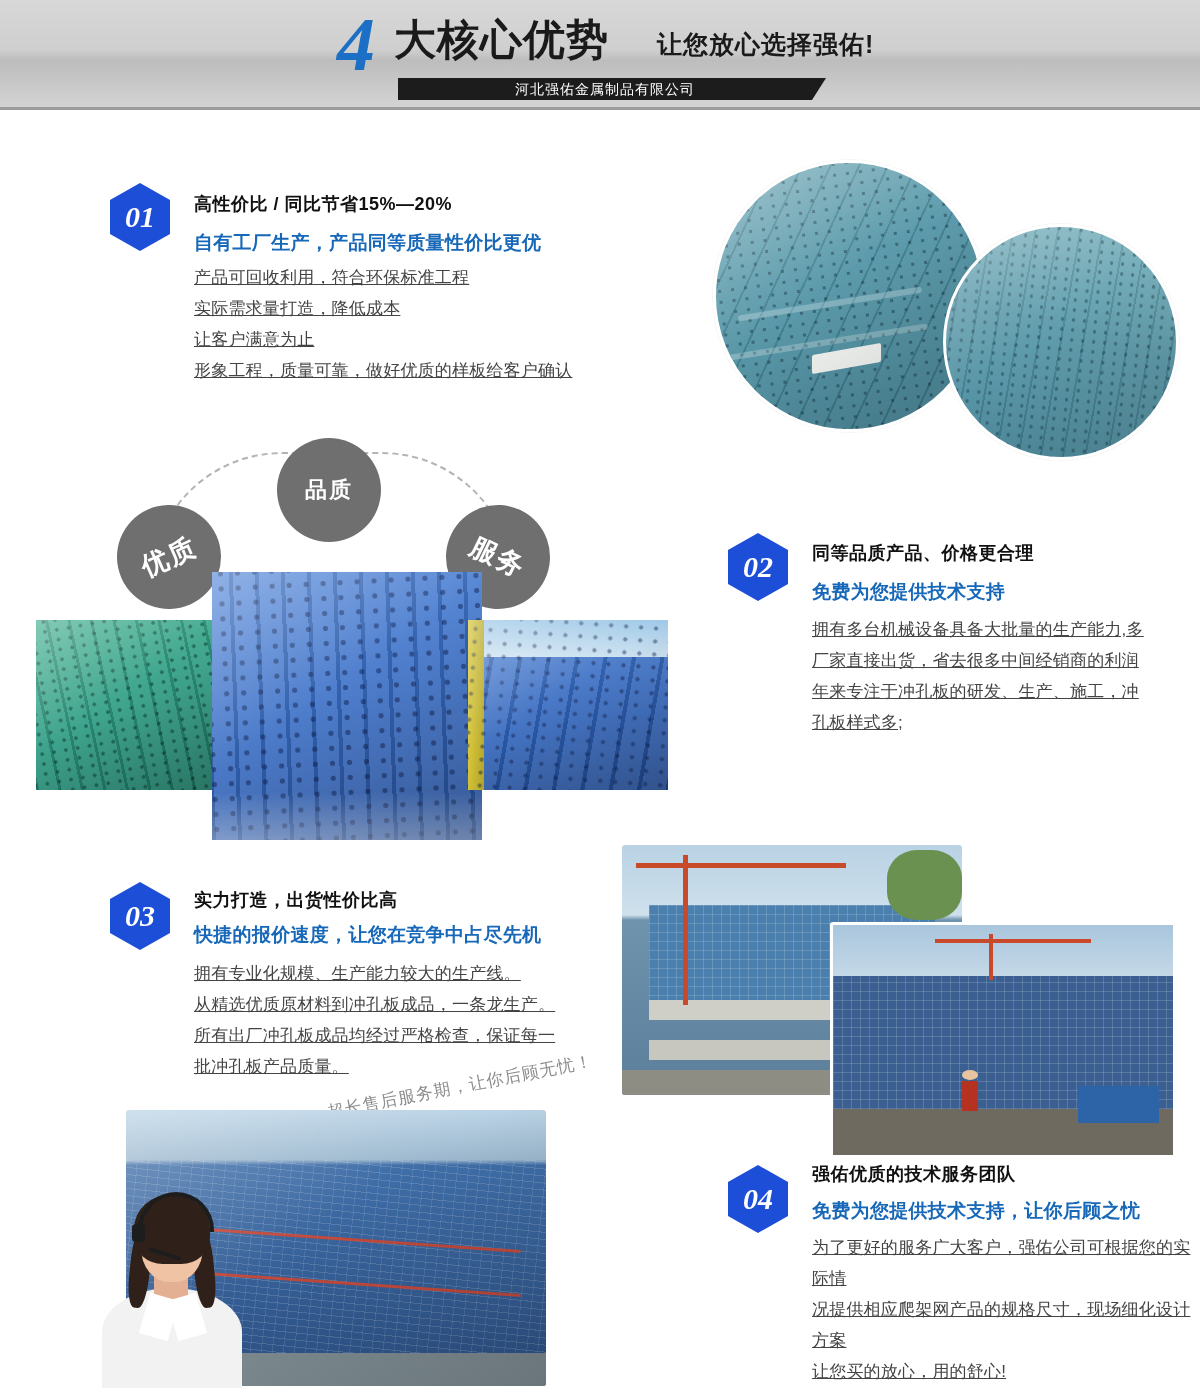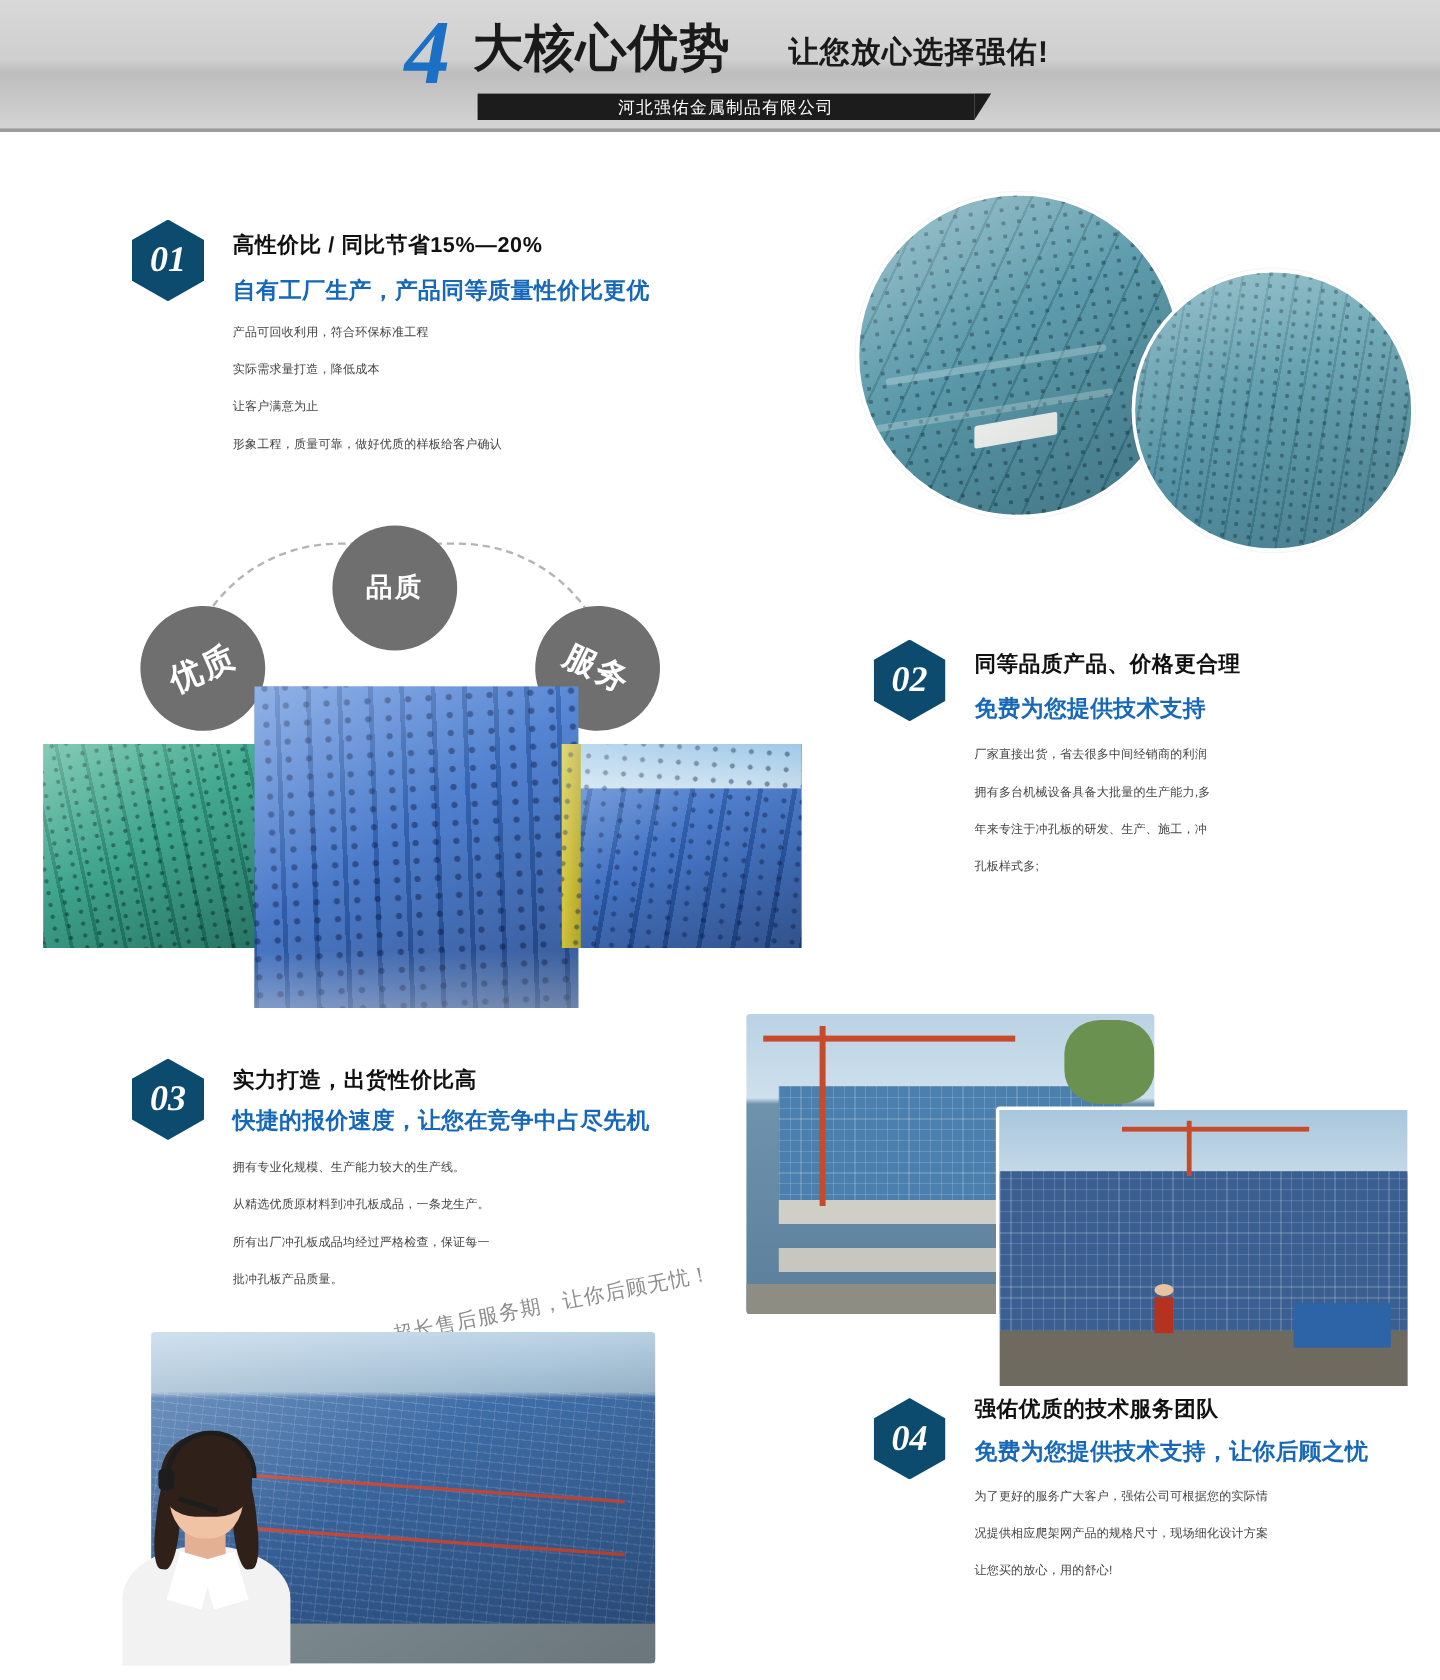--- a/index.html
+++ b/index.html
@@ -98,21 +98,21 @@
     font-size: 14px;
     letter-spacing: 1px;
   }
 
   
   .abs { position: absolute; }
 
   .badge {
     width: 60px;
     height: 68px;
-    background: #0c4a6e;
+    background: #1d4ed8;
     clip-path: polygon(50% 0%, 100% 25%, 100% 75%, 50% 100%, 0% 75%, 0% 25%);
     color: #fff;
     font-size: 30px;
     font-weight: bold;
     font-style: italic;
     text-align: center;
     line-height: 68px;
     font-family: "Liberation Serif", serif;
   }
 
@@ -124,24 +124,25 @@
     line-height: 34px;
   }
   .blk-subtitle {
     font-size: 19px;
     font-weight: bold;
     color: #1768b8;
     line-height: 28px;
     letter-spacing: 0.3px;
   }
   .blk-body {
-    font-size: 10px;
+    font-size: 17px;
     color: #444;
     line-height: 31px;
     letter-spacing: 0.2px;
+    text-decoration: underline;
   }
 
   
   .photo {
     position: absolute;
     overflow: hidden;
     background: #8aa;
   }
 
   
@@ -438,22 +439,22 @@
   <div class="dots-a"></div>
   <div class="sheen"></div>
 </div>
 
 <div class="abs" style="left:728px; top:533px;">
   <div class="badge">02</div>
 </div>
 <div class="blk-title abs" style="left:812px; top:536px; width:380px;">同等品质产品、价格更合理</div>
 <div class="blk-subtitle abs" style="left:812px; top:578px; width:380px;">免费为您提供技术支持</div>
 <div class="abs" style="left:812px; top:614px; width:370px;">
+  <div class="blk-body">拥有多台机械设备具备大批量的生产能力,多</div>
   <div class="blk-body">厂家直接出货，省去很多中间经销商的利润</div>
-  <div class="blk-body">拥有多台机械设备具备大批量的生产能力,多</div>
   <div class="blk-body">年来专注于冲孔板的研发、生产、施工，冲</div>
   <div class="blk-body">孔板样式多;</div>
 </div>
 
 <div class="abs" style="left:110px; top:882px;">
   <div class="badge">03</div>
 </div>
 <div class="blk-title abs" style="left:194px; top:883px; width:450px;">实力打造，出货性价比高</div>
 <div class="blk-subtitle abs" style="left:194px; top:921px; width:450px;">快捷的报价速度，让您在竞争中占尽先机</div>
 <div class="abs" style="left:194px; top:958px; width:400px;">

